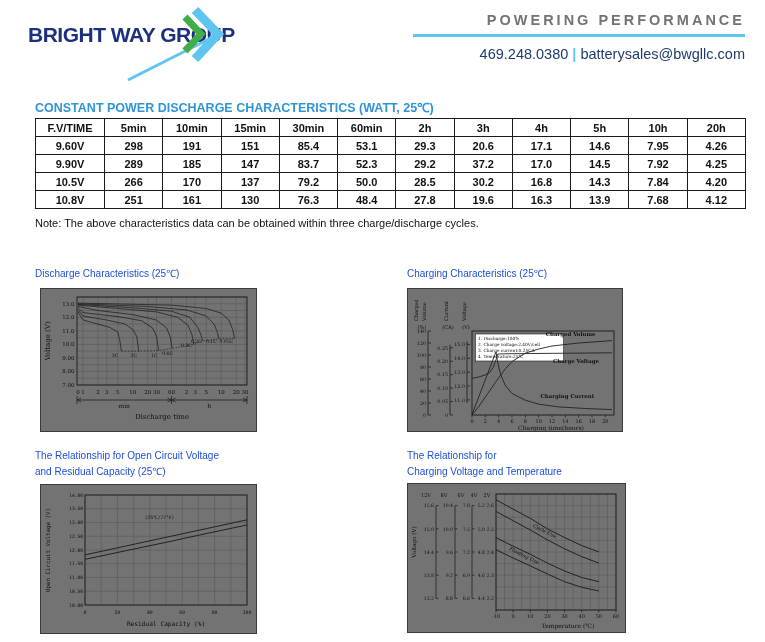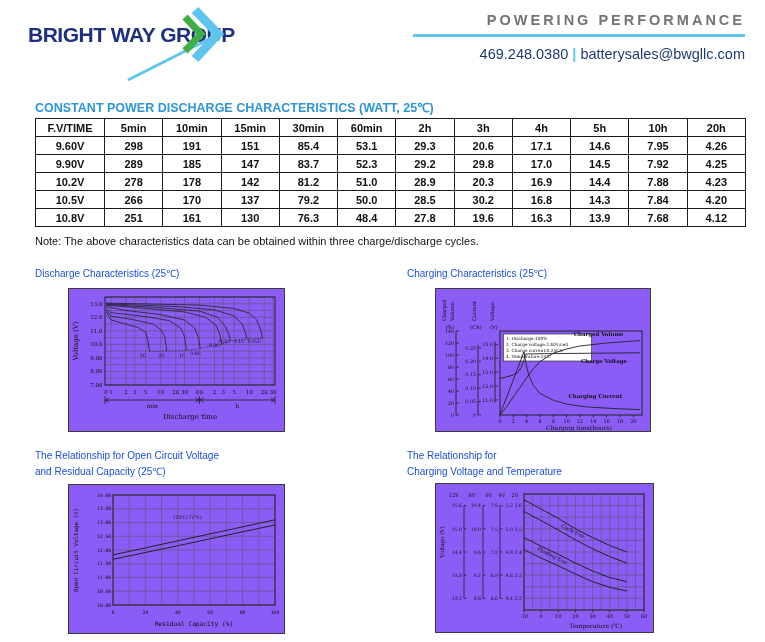--- a/index.html
+++ b/index.html
@@ -24,21 +24,21 @@
   #table-note{margin-top:8px;font-size:11px;color:#111;}
 
   
   .chart-title{position:absolute;color:#1d4ed8;font-weight:normal;font-size:10px;line-height:16px;}
   #ct1{left:35px;top:266px;}
   #ct2{left:407px;top:266px;}
   #ct3{left:35px;top:448px;}
   #ct4{left:407px;top:448px;}
 
   
-  .chart-box{position:absolute;border:1px solid #3a3a3a;background:#8b5cf6;margin-left:28px;}
+  .chart-box{position:absolute;border:1px solid #3a3a3a;background:#737373;}
   #cb1{left:40px;top:288px;width:215px;height:142px;}
   #cb2{left:407px;top:288px;width:214px;height:142px;}
   #cb3{left:40px;top:484px;width:215px;height:148px;}
   #cb4{left:407px;top:483px;width:217px;height:148px;}
   .chart-box svg{display:block;}
 </style>
 </head>
 <body>
 
 <div id="header">
@@ -90,39 +90,25 @@
           <td>4.26</td>
         </tr>
         <tr>
           <td>9.90V</td>
           <td>289</td>
           <td>185</td>
           <td>147</td>
           <td>83.7</td>
           <td>52.3</td>
           <td>29.2</td>
-          <td>29.8</td>
+          <td>37.2</td>
           <td>17.0</td>
           <td>14.5</td>
           <td>7.92</td>
           <td>4.25</td>
-        </tr>
-        <tr>
-          <td>10.2V</td>
-          <td>278</td>
-          <td>178</td>
-          <td>142</td>
-          <td>81.2</td>
-          <td>51.0</td>
-          <td>28.9</td>
-          <td>20.3</td>
-          <td>16.9</td>
-          <td>14.4</td>
-          <td>7.88</td>
-          <td>4.23</td>
         </tr>
         <tr>
           <td>10.5V</td>
           <td>266</td>
           <td>170</td>
           <td>137</td>
           <td>79.2</td>
           <td>50.0</td>
           <td>28.5</td>
           <td>30.2</td>

